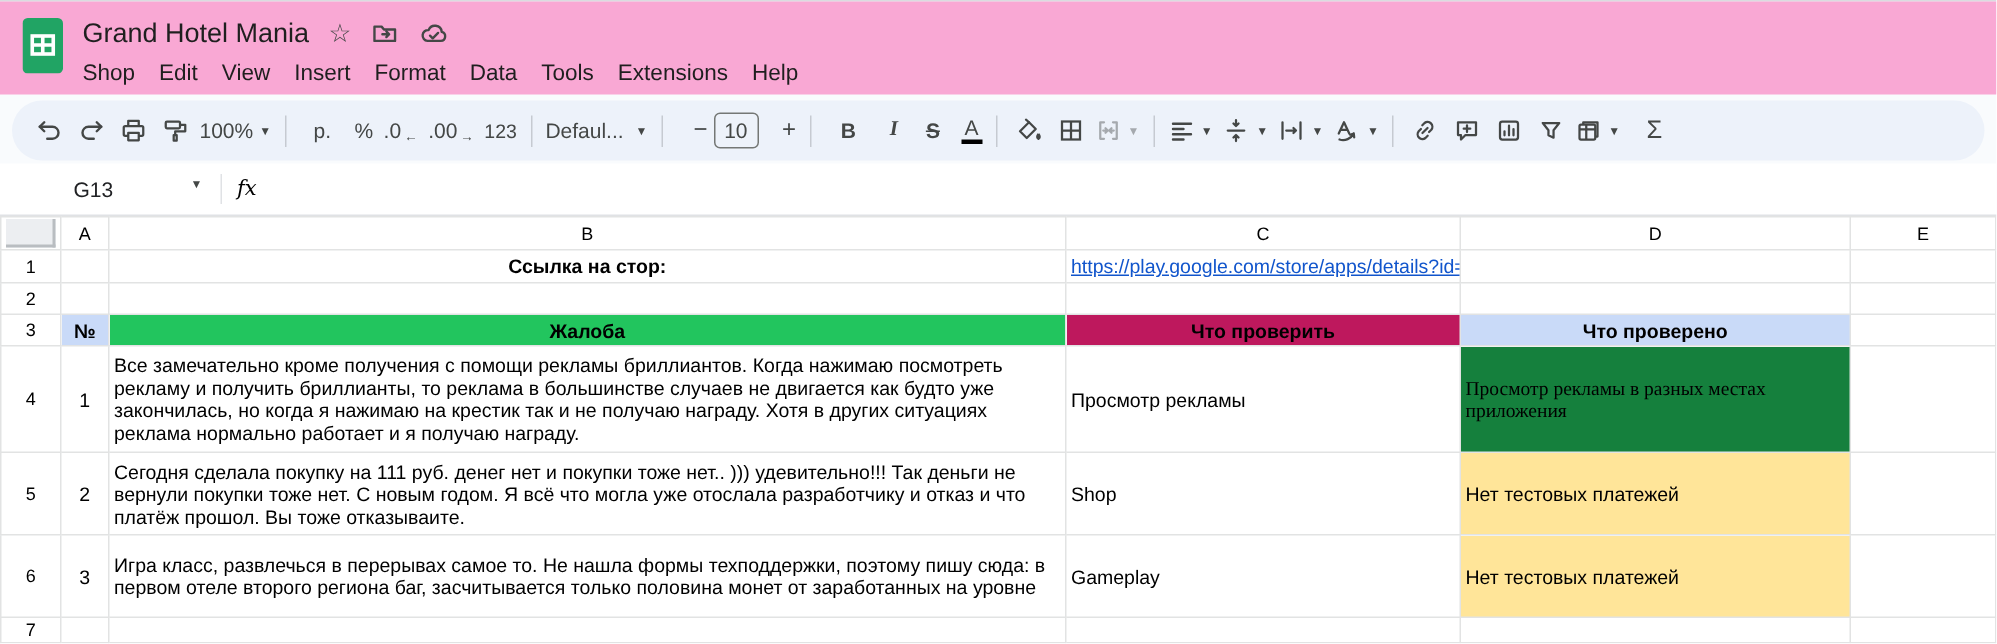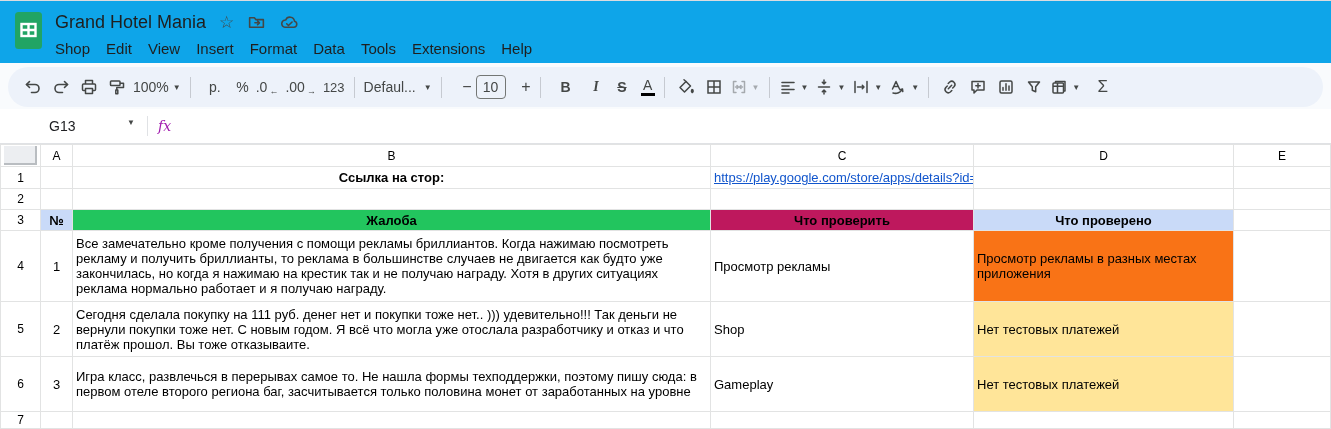--- a/index.html
+++ b/index.html
@@ -1,21 +1,21 @@
 <!DOCTYPE html>
 <html><head>
 <meta charset="utf-8">
 <style>
   * { box-sizing: border-box; margin: 0; padding: 0; }
   html,body { width:1331px; height:429px; overflow:hidden; background:#fff;
     font-family:"Liberation Sans","DejaVu Sans",sans-serif; }
   .app { width:1331px; height:429px; border-top:1px solid #dadce0; position:relative; background:#f9fbfd; }
 
   
-  .topbar { height:62px; display:flex; align-items:flex-start; padding:9px 16px 0 15px; gap:13px; background:#0ea5e9; }
+  .topbar { height:62px; display:flex; align-items:flex-start; padding:9px 16px 0 15px; gap:13px; background:#f9a8d4; }
   .logo { flex:0 0 auto; margin-top:2px; cursor:pointer; }
   .title-col { display:flex; flex-direction:column; }
   .title-row { display:flex; align-items:center; gap:13px; height:24px; }
   .doc-title { font-size:18px; color:#1f1f1f; }
   .title-ico { color:#444746; display:flex; align-items:center; cursor:pointer; }
   .star { font-size:17px; line-height:1; }
   .menubar { display:flex; margin-top:3px; margin-left:-8px; }
   .menu-item { font-size:15px; color:#1f1f1f; padding:3px 8px; border-radius:6px; cursor:pointer; }
 
   
@@ -36,21 +36,21 @@
   .fmt-s { text-decoration:line-through; font-weight:600; }
   .txtcolor { display:flex; flex-direction:column; align-items:center; line-height:13px; }
   .txtcolor .bar { width:14px; height:3px; background:#000; margin-top:1px; }
   .disabled { opacity:.42; }
   .sigma { font-size:17px; }
 
   
   .formulabar { height:35px; background:#fff; border-bottom:1px solid #e0e2e5; display:flex; align-items:center; padding-left:14px; }
   .namebox { width:86px; display:flex; justify-content:space-between; font-size:14px; color:#202124; cursor:pointer;margin-left:35px; }
   .fb-sep { width:1px; height:20px; background:#e0e2e5; margin:0 10px 0 12px; }
-  .fx { font-family:"DejaVu Serif","Liberation Serif",serif; font-style:italic; color:#a21caf; font-size:14px; }
+  .fx { font-family:"DejaVu Serif","Liberation Serif",serif; font-style:italic; color:#000000; font-size:14px; }
   .fb-input { flex:1; height:100%; border:0; outline:0; font-size:13px; margin-left:12px; background:transparent; }
 
   
   .gridwrap { height:285px; overflow:hidden; background:#fff; }
   table.grid { border-collapse:collapse; table-layout:fixed; width:1331px; font-size:13px; }
   table.grid td { border:1px solid #e2e3e3; padding:0 3px; vertical-align:middle; background:#fff;
     color:#000; overflow:hidden; cursor:cell; }
   td.hdr { background:#f8f9fa; color:#5f6368; text-align:center; font-size:12px; cursor:pointer; }
   td.corner { background:#f8f9fa; padding:0; cursor:pointer; }
   .corner-in { width:33px; height:19px; background:#eceef1; border-right:2px solid #b9bdc1; border-bottom:2px solid #b9bdc1; }
@@ -340,21 +340,21 @@
         <td class="tbl thead" style="background-color: #be185d;">Что проверить</td>
         <td class="tbl thead" style="background-color: rgb(201, 218, 248);">Что проверено</td>
         <td></td>
       </tr>
 
       <tr class="r4">
         <td class="hdr">4</td>
         <td class="tbl num">1</td>
         <td class="tbl wrap">Все замечательно кроме получения с помощи рекламы бриллиантов. Когда нажимаю посмотреть рекламу и получить бриллианты, то реклама в большинстве случаев не двигается как будто уже закончилась, но когда я нажимаю на крестик так и не получаю награду. Хотя в других ситуациях реклама нормально работает и я получаю награду.</td>
         <td class="tbl">Просмотр рекламы</td>
-        <td class="tbl wrap" style="background-color: #f97316;">Просмотр рекламы в разных местах приложения</td>
+        <td class="tbl wrap" style="background-color: #15803d; font-family: Liberation Serif, serif;">Просмотр рекламы в разных местах приложения</td>
         <td></td>
       </tr>
 
       <tr class="r5">
         <td class="hdr">5</td>
         <td class="tbl num">2</td>
         <td class="tbl wrap">Сегодня сделала покупку на 111 руб. денег нет и покупки тоже нет.. ))) удевительно!!! Так деньги не вернули покупки тоже нет. С новым годом. Я всё что могла уже отослала разработчику и отказ и что платёж прошол. Вы тоже отказываите.</td>
         <td class="tbl">Shop</td>
         <td class="tbl wrap" style="background-color: rgb(255, 229, 153);">Нет тестовых платежей</td>
         <td></td>

